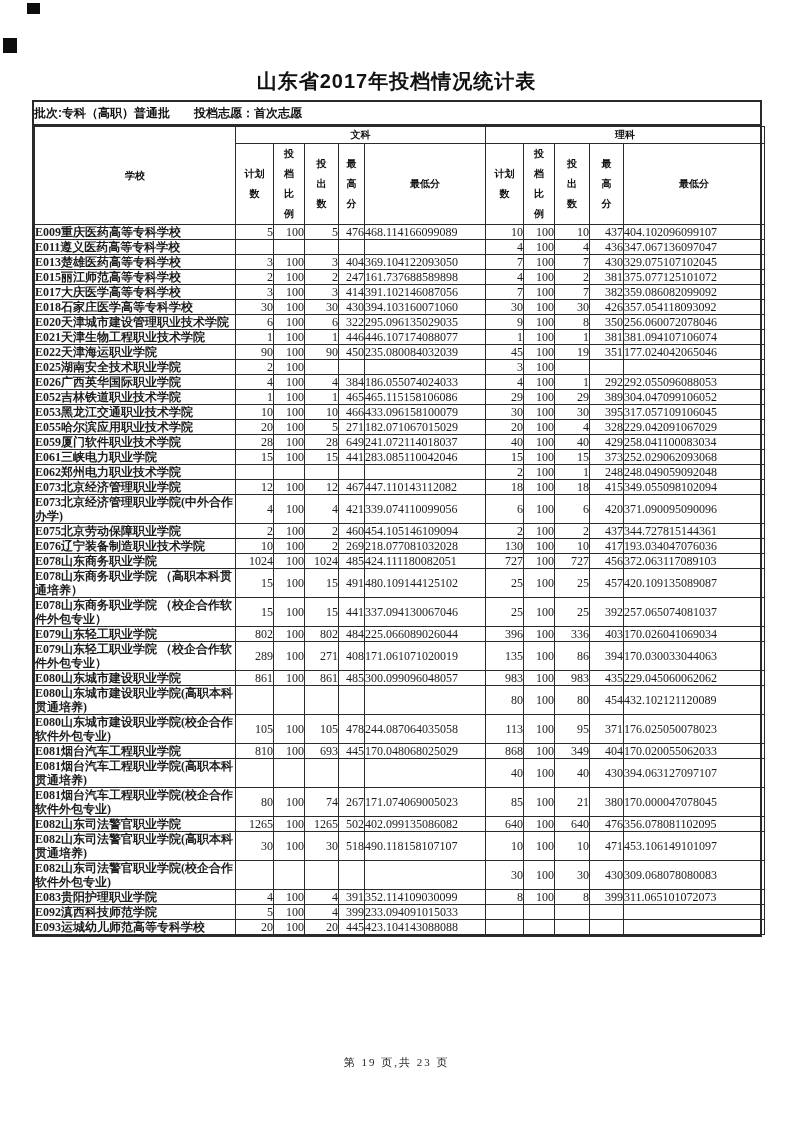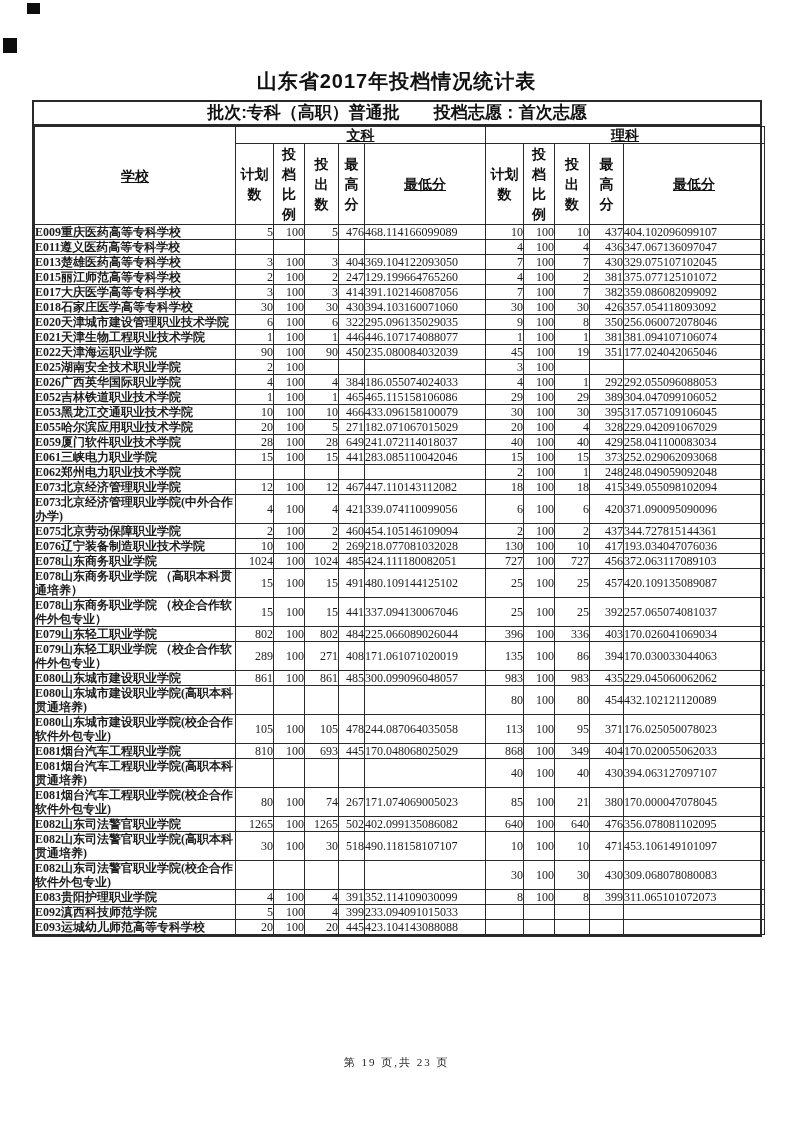--- a/index.html
+++ b/index.html
@@ -25,42 +25,41 @@
 
   .sheet{
     position:absolute;left:32px;top:100px;width:730px;
     border:2px solid #2a2a2a;
     box-sizing:border-box;
     background:#fff;
   }
   .batch-row{
     height:22px;
     border-bottom:2px solid #2a2a2a;
-    text-align:center;
-    font-size:17px;font-weight:bold;
+    text-align:left;
+    font-size:12px;font-weight:bold;
     line-height:22px;
     white-space:pre;
     color:#111;
   }
   table.stats{
     border-collapse:collapse;
     table-layout:fixed;
     width:100%;
   }
   table.stats th, table.stats td{
     border:1px solid #2a2a2a;
     padding:0;
     overflow:hidden;
     vertical-align:middle;
   }
   table.stats thead th{
-    font-size:14px;font-weight:bold;
+    font-size:10px;font-weight:bold;
     text-align:center;color:#111;
     line-height:14px;
-    text-decoration:underline;
   }
   tr.group-row th{height:16px;}
   tr.label-row th{height:68px;}
   .vlab{display:inline-block;line-height:20px;}
   .vlab.w2{width:2.15em;}
   .vlab.w1{width:1.1em;}
   table.stats td{
     font-family:"Liberation Serif","DejaVu Serif",serif;
     font-size:12px;
     line-height:14px;
@@ -169,21 +168,21 @@
           <td class="num">7</td>
           <td class="num">430</td>
           <td class="min">329.075107102045</td>
         </tr>
         <tr>
           <td class="school">E015丽江师范高等专科学校</td>
           <td class="num">2</td>
           <td class="num">100</td>
           <td class="num">2</td>
           <td class="num">247</td>
-          <td class="min">129.199664765260</td>
+          <td class="min">161.737688589898</td>
           <td class="num">4</td>
           <td class="num">100</td>
           <td class="num">2</td>
           <td class="num">381</td>
           <td class="min">375.077125101072</td>
         </tr>
         <tr>
           <td class="school">E017大庆医学高等专科学校</td>
           <td class="num">3</td>
           <td class="num">100</td>

